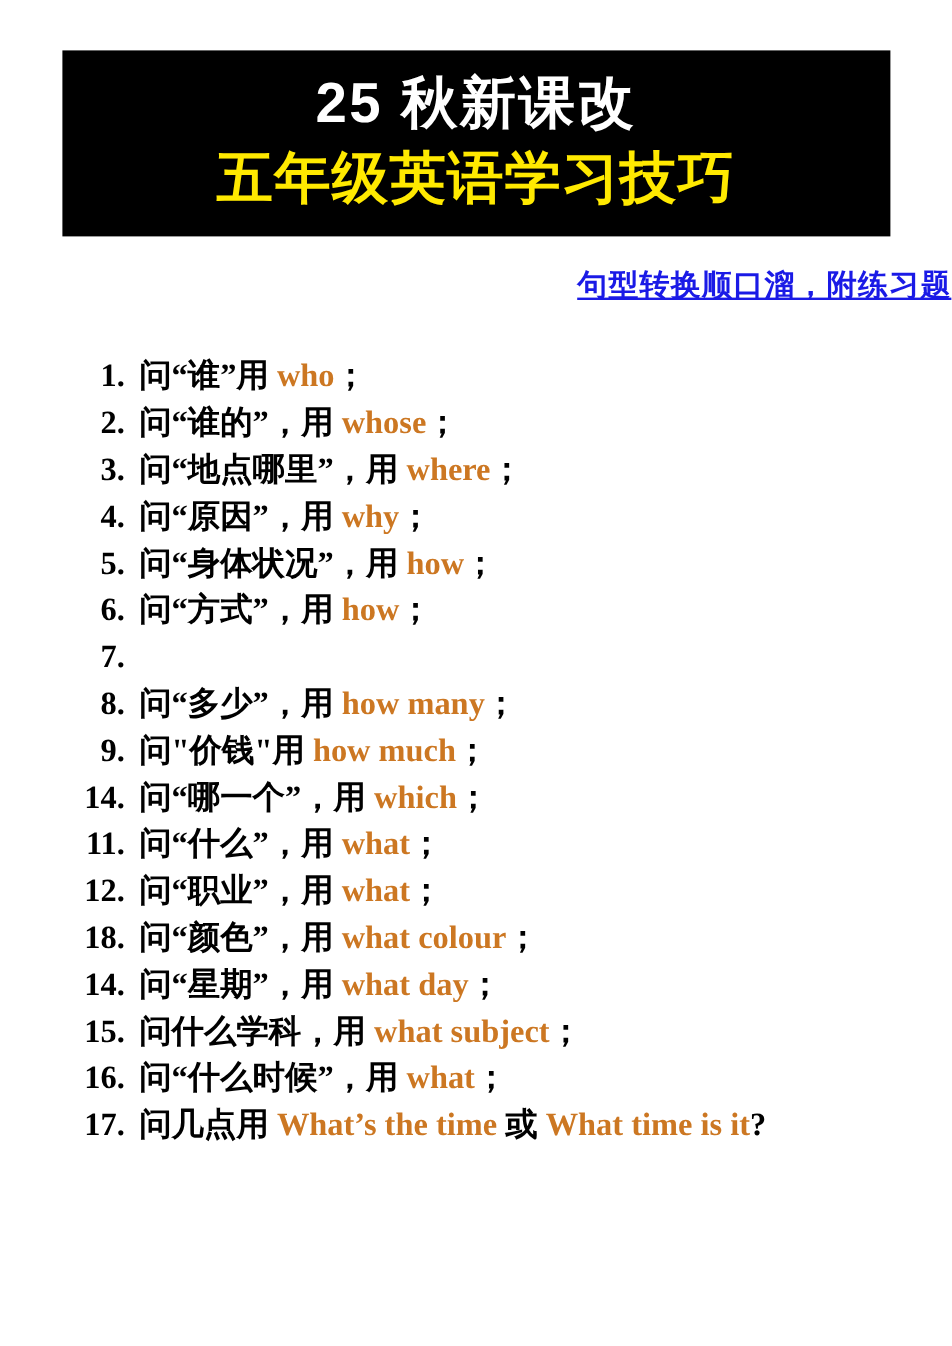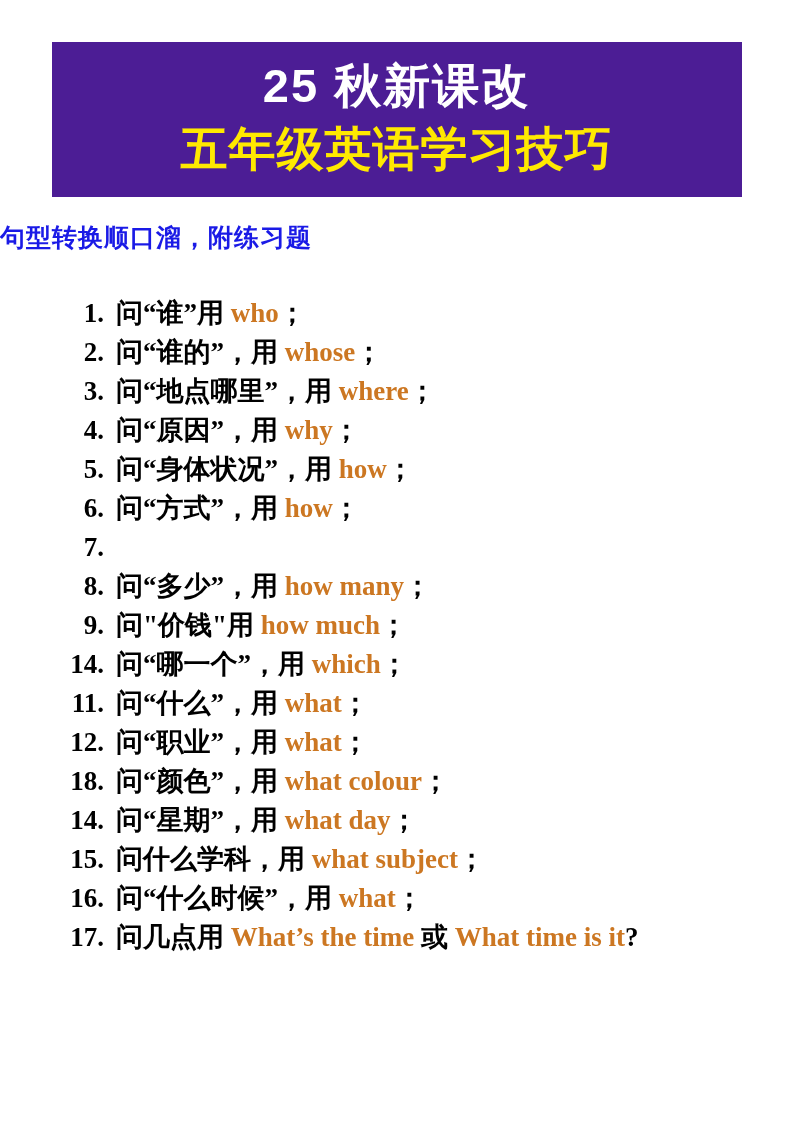--- a/index.html
+++ b/index.html
@@ -17,21 +17,21 @@
   .page {
     width: 793px;
     height: 1122px;
     position: relative;
     box-sizing: border-box;
     padding: 0;
   }
   .title-banner {
     margin: 42px auto 0 auto;
     width: 690px;
-    background: #4c1d95;
+    background: #000000;
     padding: 16px 0 18px 0;
     text-align: center;
     box-sizing: border-box;
   }
   .title-line1 {
     color: #ffffff;
     font-family: "Liberation Sans", "DejaVu Sans", sans-serif;
     font-weight: bold;
     font-size: 47px;
     line-height: 1.2;
@@ -40,27 +40,28 @@
   .title-line2 {
     color: #ffe900;
     font-family: Liberation Serif, serif;
     font-weight: bold;
     font-size: 47px;
     line-height: 1.25;
     letter-spacing: 1px;
     margin-top: 6px;
   }
   .subtitle {
-    text-align: left;
+    text-align: right;
     color: #1a1ae6;
     font-family: "Liberation Sans", "DejaVu Sans", sans-serif;
     font-weight: bold;
     font-size: 25px;
     margin-top: 24px;
     letter-spacing: 1px;
+    text-decoration: underline;
   }
   .list {
     margin: 40px 0 0 0;
     padding: 0;
     list-style: none;
   }
   .list-item {
     display: flex;
     align-items: baseline;
     font-size: 27px;

